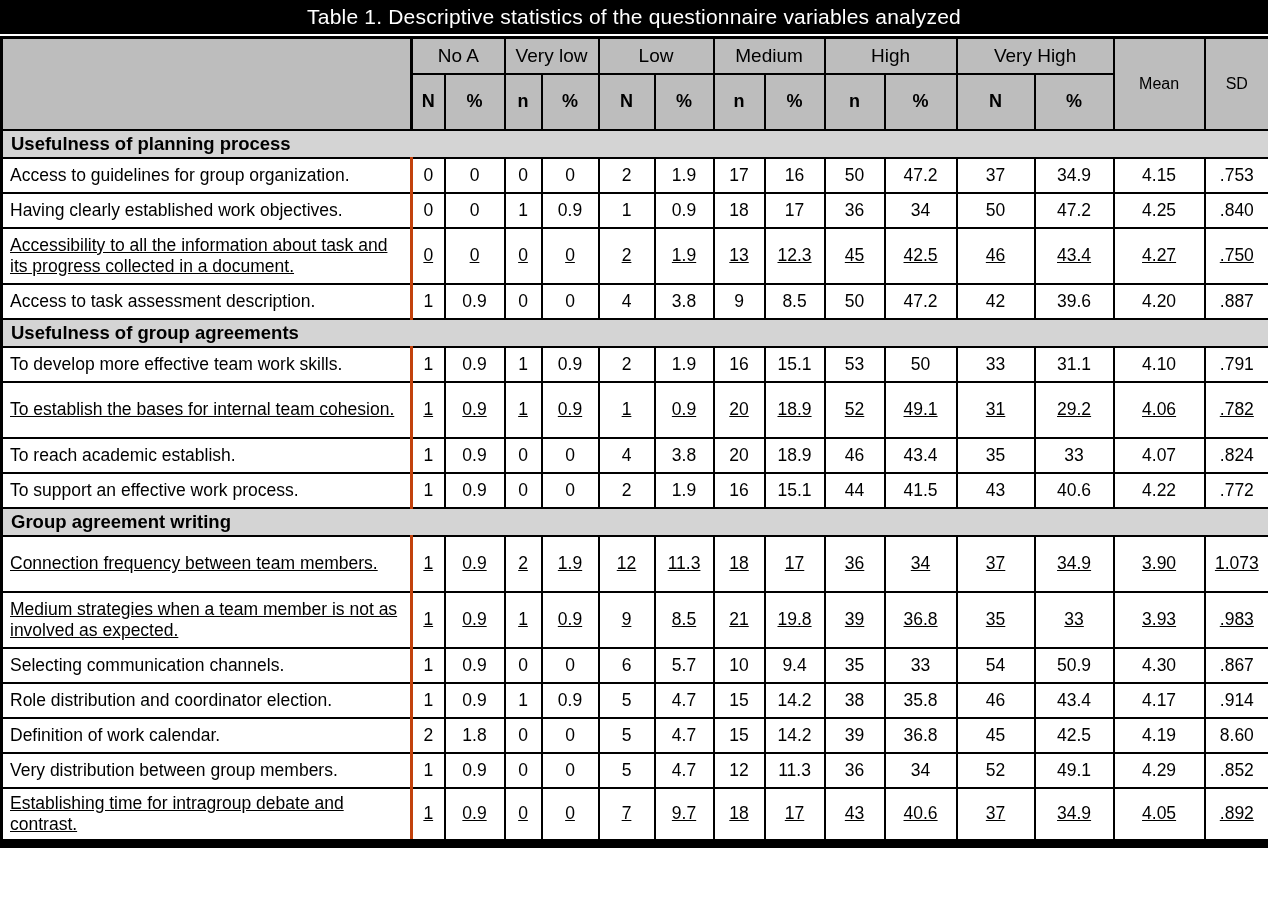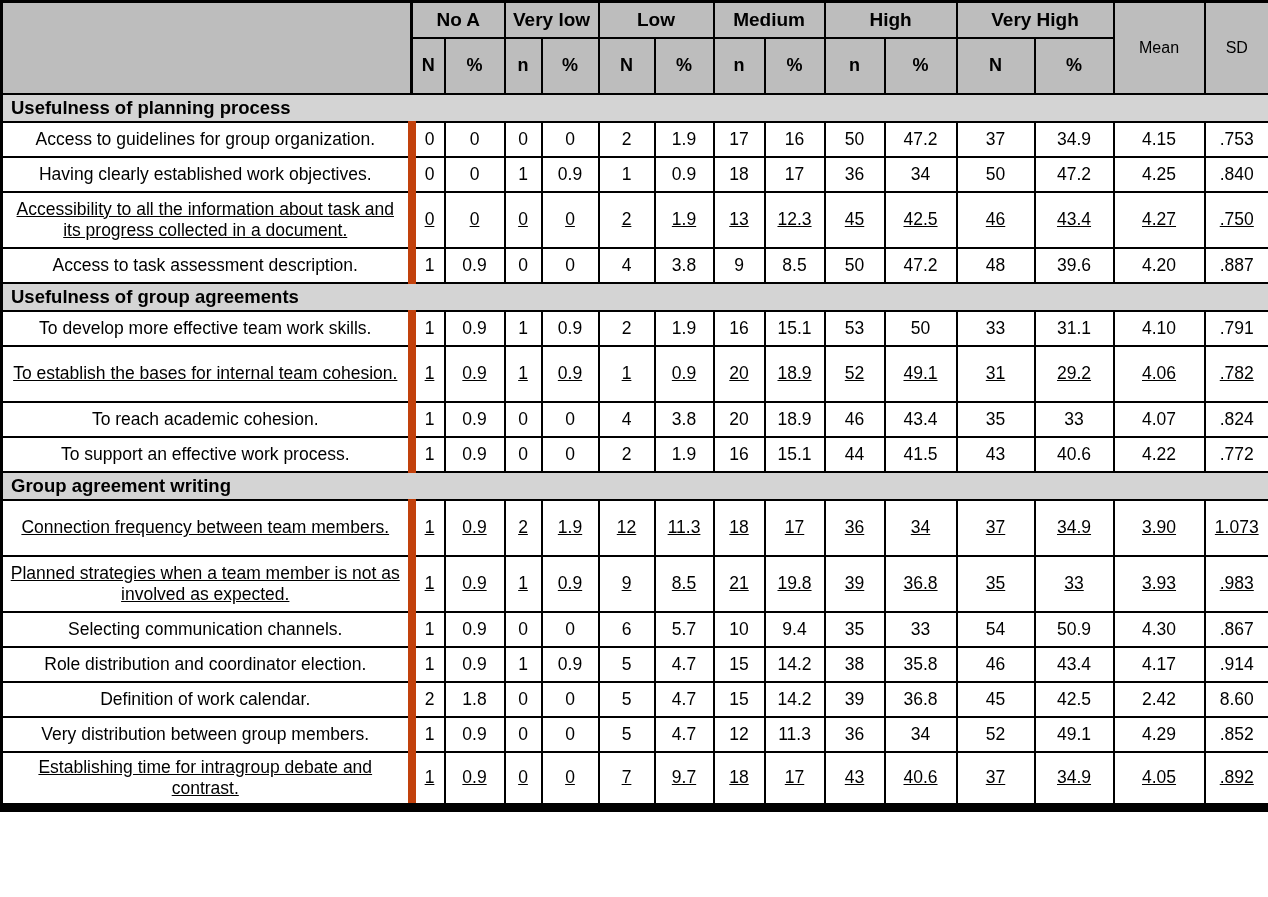--- a/index.html
+++ b/index.html
@@ -50,21 +50,21 @@
   col.c11 { width: 78px; }
   col.c12 { width: 79px; }
   col.c-mean { width: 91px; }
   col.c-sd   { width: 65px; }
 
   thead th { background: #bdbdbd; }
   tr.hdr-groups { height: 36px; }
   tr.hdr-sub    { height: 56px; }
   th.group {
     font-size: 19px;
-    font-weight: bold;
+    font-weight: normal;
     text-align: center;
     vertical-align: middle;
   }
   th.sub {
     font-size: 18px;
     font-weight: bold;
     text-align: center;
     vertical-align: middle;
   }
   th.meansd {
@@ -82,36 +82,37 @@
     font-size: 18.5px;
     text-align: left;
     padding: 2px 8px;
     vertical-align: middle;
   }
 
   tr.data-row { height: 35px; }
   tr.data-row.lines-2 { height: 56px; text-decoration: underline; }
   td.label {
     font-size: 17.5px;
-    text-align: center;
+    text-align: left;
     padding: 2px 7px;
     vertical-align: middle;
     line-height: 1.18;
-    border-right: 8px solid #c2410c;
+    border-right: 3px solid #c2410c;
   }
   td.val {
     font-size: 17.5px;
     text-align: center;
     vertical-align: middle;
   }
 </style>
 </head>
 <body>
 
 <div class="wrap">
+  <div class="title-bar">Table 1. Descriptive statistics of the questionnaire variables analyzed</div>
 
   <table class="stats">
     <colgroup>
       <col class="c-label">
         <col class="c1">
         <col class="c2">
         <col class="c3">
         <col class="c4">
       <col class="c5">
         <col class="c6">
@@ -211,21 +212,21 @@
           <td class="val">1</td>
           <td class="val">0.9</td>
           <td class="val">0</td>
           <td class="val">0</td>
           <td class="val">4</td>
           <td class="val">3.8</td>
           <td class="val">9</td>
           <td class="val">8.5</td>
           <td class="val">50</td>
           <td class="val">47.2</td>
-          <td class="val">48</td>
+          <td class="val">42</td>
           <td class="val">39.6</td>
           <td class="val">4.20</td>
           <td class="val">.887</td>
         </tr>
         <tr class="section-row">
           <td colspan="15">Usefulness of group agreements</td>
         </tr>
         <tr class="data-row">
           <td class="label">To develop more effective team work skills.</td>
           <td class="val">1</td>
@@ -254,21 +255,21 @@
           <td class="val">20</td>
           <td class="val">18.9</td>
           <td class="val">52</td>
           <td class="val">49.1</td>
           <td class="val">31</td>
           <td class="val">29.2</td>
           <td class="val">4.06</td>
           <td class="val">.782</td>
         </tr>
         <tr class="data-row">
-          <td class="label">To reach academic cohesion.</td>
+          <td class="label">To reach academic establish.</td>
           <td class="val">1</td>
           <td class="val">0.9</td>
           <td class="val">0</td>
           <td class="val">0</td>
           <td class="val">4</td>
           <td class="val">3.8</td>
           <td class="val">20</td>
           <td class="val">18.9</td>
           <td class="val">46</td>
           <td class="val">43.4</td>
@@ -308,21 +309,21 @@
           <td class="val">18</td>
           <td class="val">17</td>
           <td class="val">36</td>
           <td class="val">34</td>
           <td class="val">37</td>
           <td class="val">34.9</td>
           <td class="val">3.90</td>
           <td class="val">1.073</td>
         </tr>
         <tr class="data-row lines-2">
-          <td class="label">Planned strategies when a team member is not as involved as expected.</td>
+          <td class="label">Medium strategies when a team member is not as involved as expected.</td>
           <td class="val">1</td>
           <td class="val">0.9</td>
           <td class="val">1</td>
           <td class="val">0.9</td>
           <td class="val">9</td>
           <td class="val">8.5</td>
           <td class="val">21</td>
           <td class="val">19.8</td>
           <td class="val">39</td>
           <td class="val">36.8</td>
@@ -372,21 +373,21 @@
           <td class="val">0</td>
           <td class="val">0</td>
           <td class="val">5</td>
           <td class="val">4.7</td>
           <td class="val">15</td>
           <td class="val">14.2</td>
           <td class="val">39</td>
           <td class="val">36.8</td>
           <td class="val">45</td>
           <td class="val">42.5</td>
-          <td class="val">2.42</td>
+          <td class="val">4.19</td>
           <td class="val">8.60</td>
         </tr>
         <tr class="data-row">
           <td class="label">Very distribution between group members.</td>
           <td class="val">1</td>
           <td class="val">0.9</td>
           <td class="val">0</td>
           <td class="val">0</td>
           <td class="val">5</td>
           <td class="val">4.7</td>

